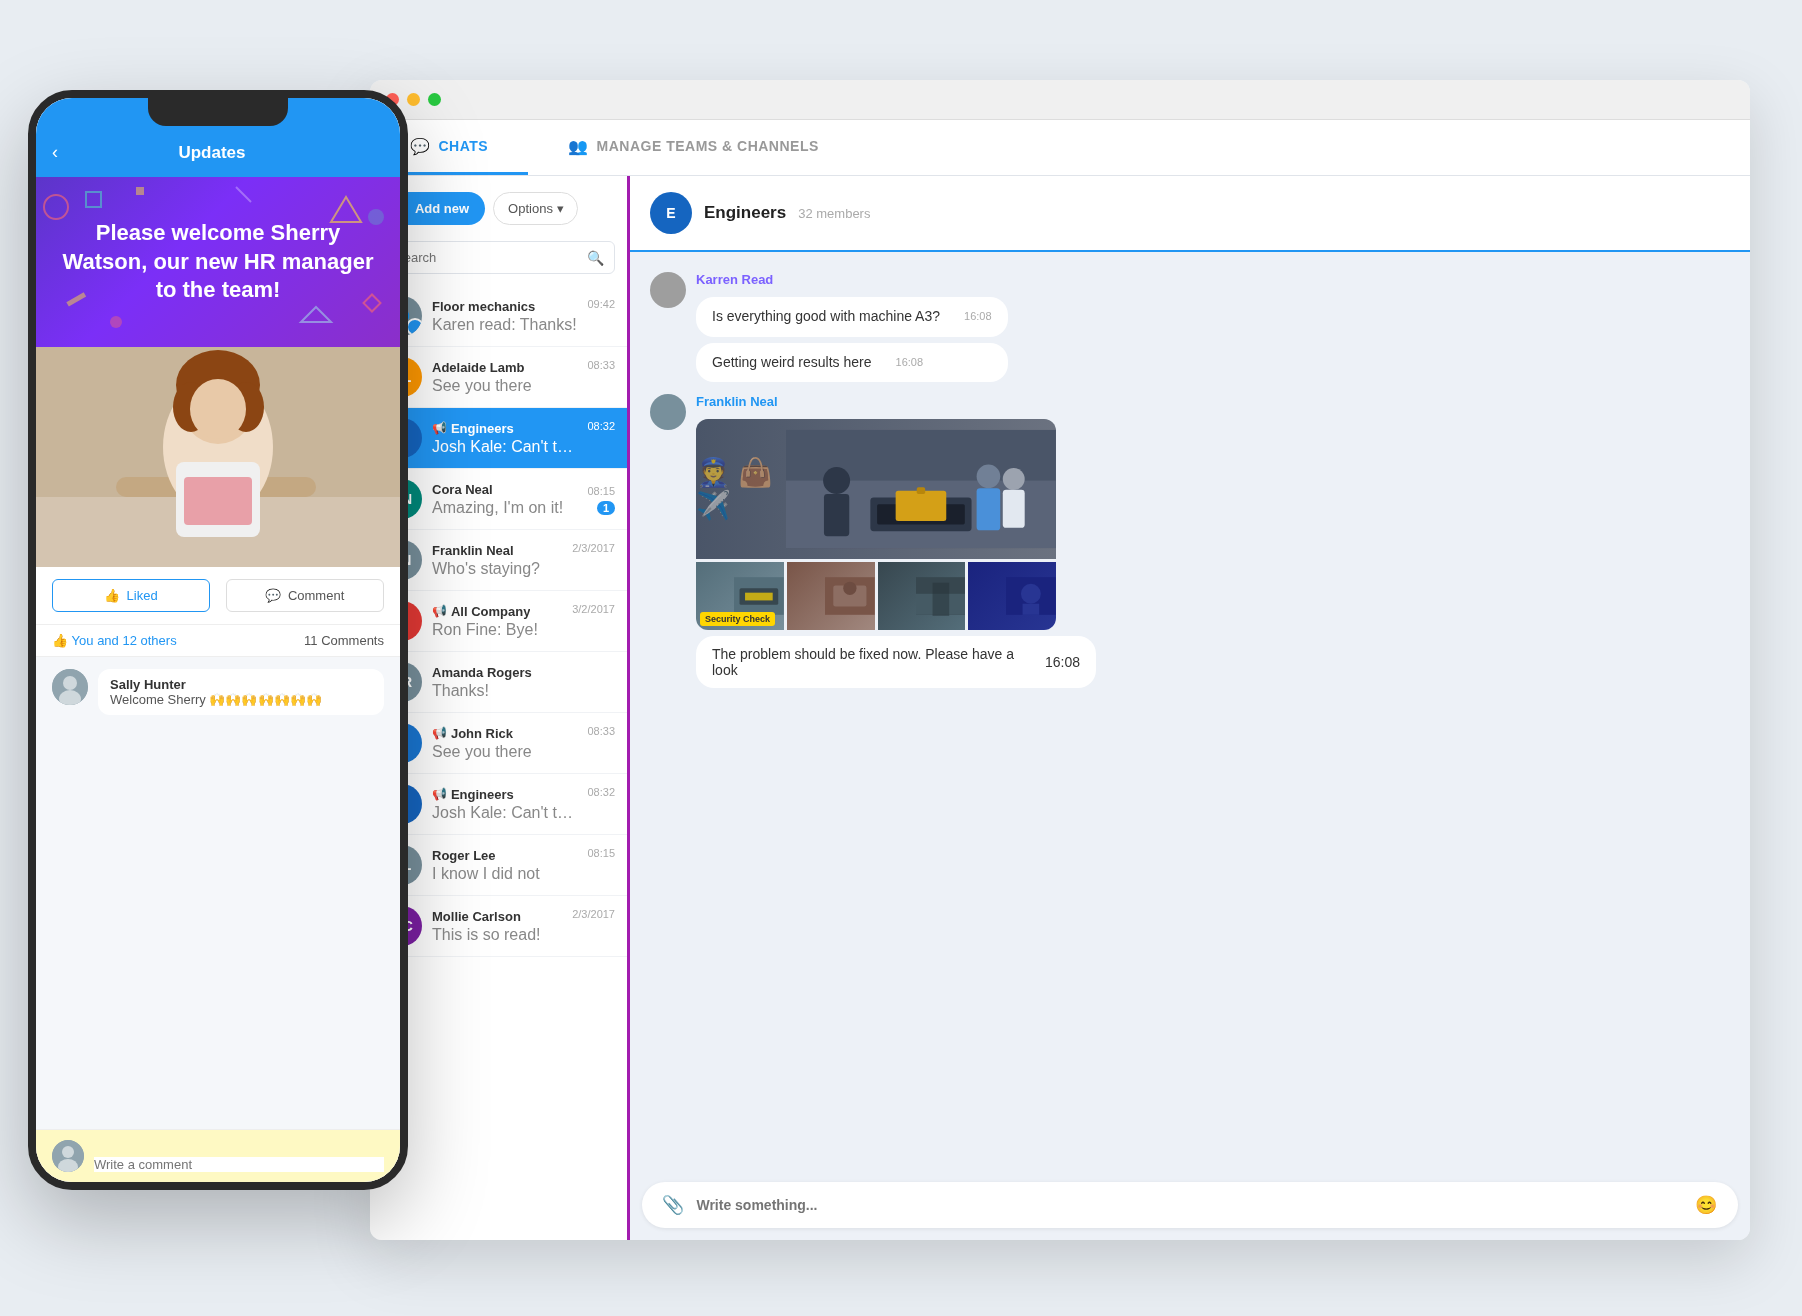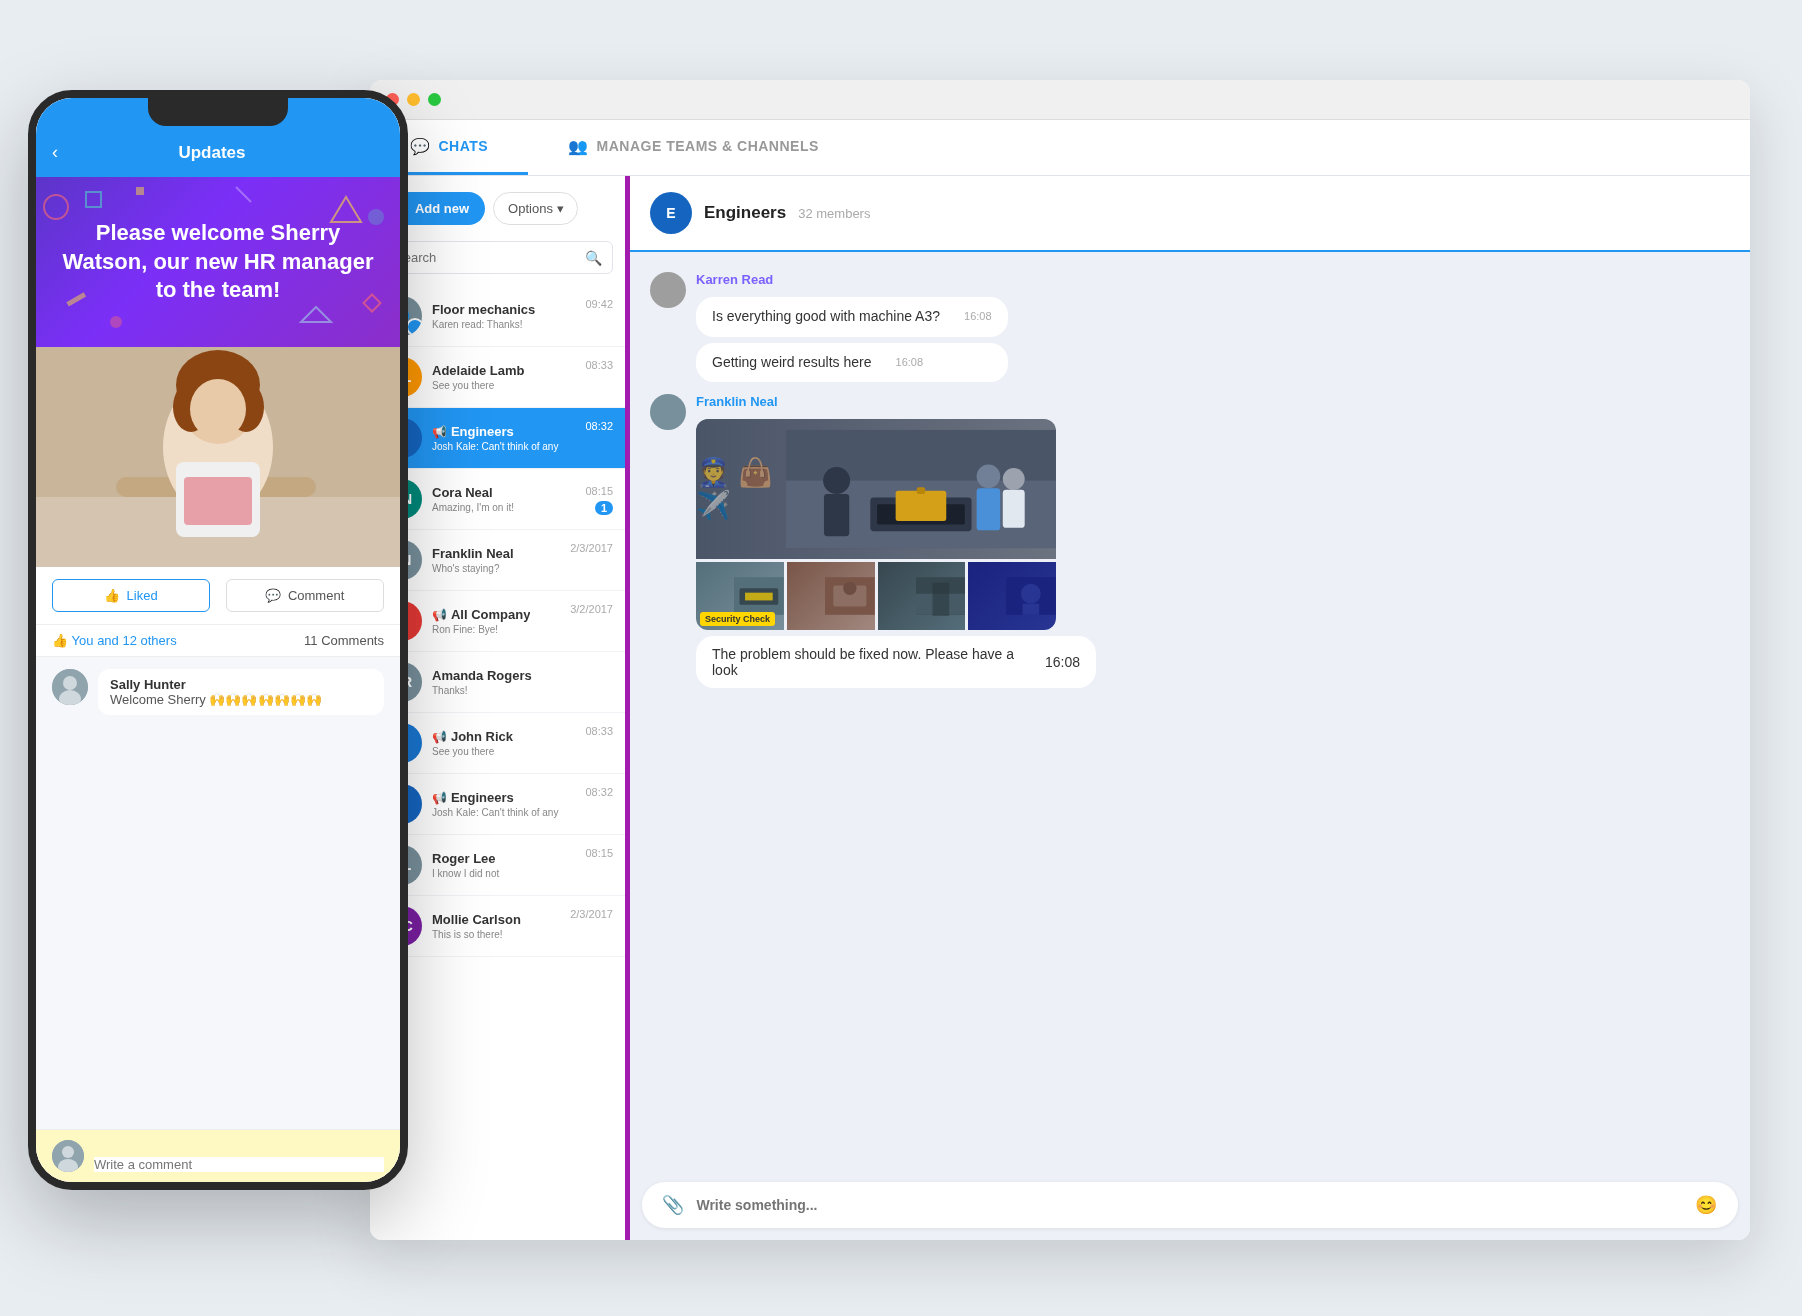--- a/index.html
+++ b/index.html
@@ -82,21 +82,21 @@
     .main-layout {
       display: flex;
       flex: 1;
       overflow: hidden;
     }
 
     
     .sidebar {
       width: 260px;
       background: #fff;
-      border-right: 5px solid #a21caf;
+      border-right: 3px solid #a21caf;
       display: flex;
       flex-direction: column;
       flex-shrink: 0;
     }
     .sidebar-actions {
       padding: 16px 12px;
       display: flex;
       gap: 8px;
     }
     .btn-add-new {
@@ -193,21 +193,21 @@
       bottom: 0; right: -2px;
       width: 14px; height: 14px;
       background: #2196f3;
       border-radius: 50%;
       border: 2px solid #fff;
     }
 
     .chat-info { flex: 1; min-width: 0; }
     .chat-name-row { display: flex; align-items: center; gap: 4px; margin-bottom: 2px; }
     .chat-name { font-size: 13px; font-weight: 600; color: #333; white-space: nowrap; overflow: hidden; text-overflow: ellipsis; }
-    .chat-preview { font-size: 10px; color: #888; white-space: nowrap; overflow: hidden; text-overflow: ellipsis; }
+    .chat-preview { font-size: 16px; color: #888; white-space: nowrap; overflow: hidden; text-overflow: ellipsis; }
     .chat-time { font-size: 11px; color: #aaa; white-space: nowrap; margin-left: auto; align-self: flex-start; margin-top: 2px; }
     .badge { background: #2196f3; color: #fff; border-radius: 10px; font-size: 11px; font-weight: 700; padding: 1px 6px; min-width: 18px; text-align: center; }
     .megaphone-icon { color: #2196f3; font-size: 12px; }
     .chat-item.active .megaphone-icon { color: #fff; }
 
     
     .chat-area {
       flex: 1;
       background: #edf1f7;
       display: flex;
@@ -697,21 +697,21 @@
             </div>
             <span class="chat-time">08:15</span>
           </div>
 
           <div class="chat-item">
             <div class="avatar avatar-purple">MC</div>
             <div class="chat-info">
               <div class="chat-name-row">
                 <span class="chat-name">Mollie Carlson</span>
               </div>
-              <div class="chat-preview">This is so there!</div>
+              <div class="chat-preview">This is so read!</div>
             </div>
             <span class="chat-time">2/3/2017</span>
           </div>
 
         </div>
       </div>
 
       <div class="chat-area">
         <div class="chat-header">
           <div class="avatar avatar-blue" style="width:42px;height:42px;background:#1565c0;">E</div>

